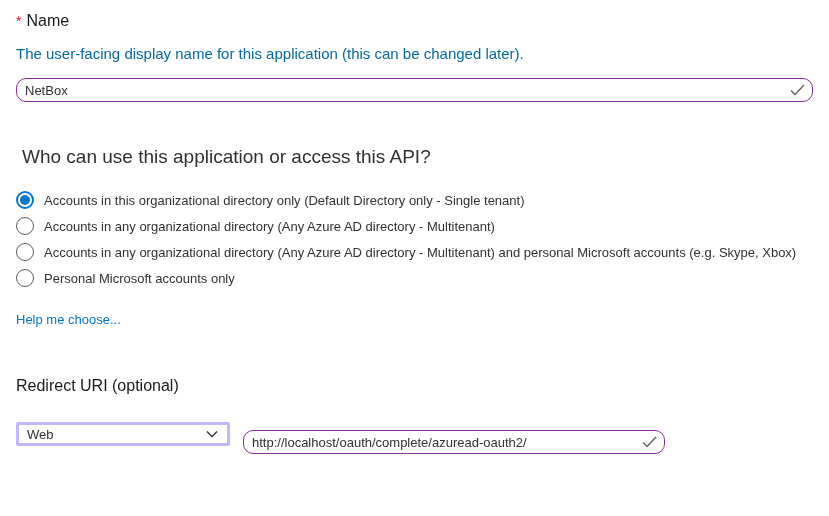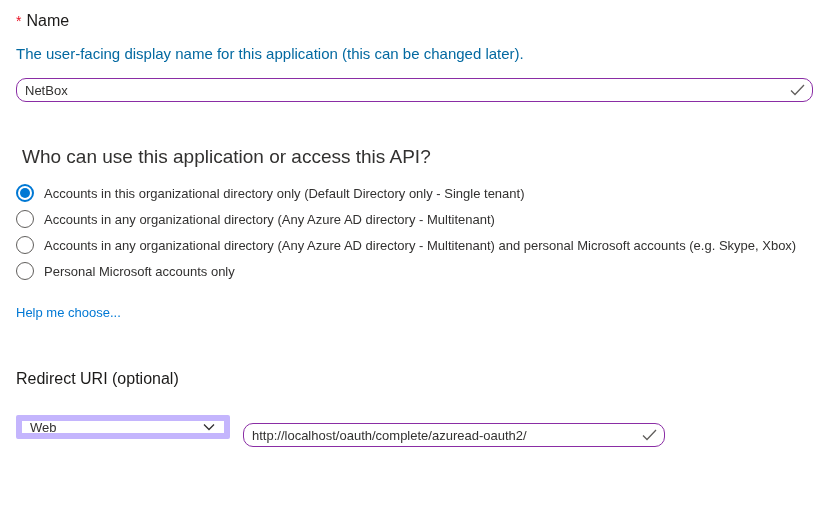--- a/index.html
+++ b/index.html
@@ -59,21 +59,21 @@
     transform: translateY(-50%);
     display: flex;
     align-items: center;
     pointer-events: none;
   }
   .section-account { margin-top: 44px; }
   .question {
     font-size: 19px;
     margin: 20px 0 0 6px;
   }
-  .radio-group { margin-top: 16px; }
+  .radio-group { margin-top: 23px; }
   .radio-row {
     display: flex;
     align-items: center;
     gap: 10px;
     margin-bottom: 8px;
     cursor: pointer;
   }
   .radio {
     width: 18px;
     height: 18px;
@@ -117,21 +117,21 @@
   .controls-row {
     display: flex;
     align-items: center;
     gap: 13px;
     margin-top: 18px;
   }
   .select {
     width: 214px;
     height: 24px;
     box-sizing: border-box;
-    border: 6px solid #c4b5fd;
+    border: 3px solid #c4b5fd;
     border-radius: 2px;
     background: #ffffff;
     display: flex;
     align-items: center;
     justify-content: space-between;
     padding: 0 9px 0 8px;
     font-size: 13px;
     cursor: pointer;
   }
   .uri-field {

